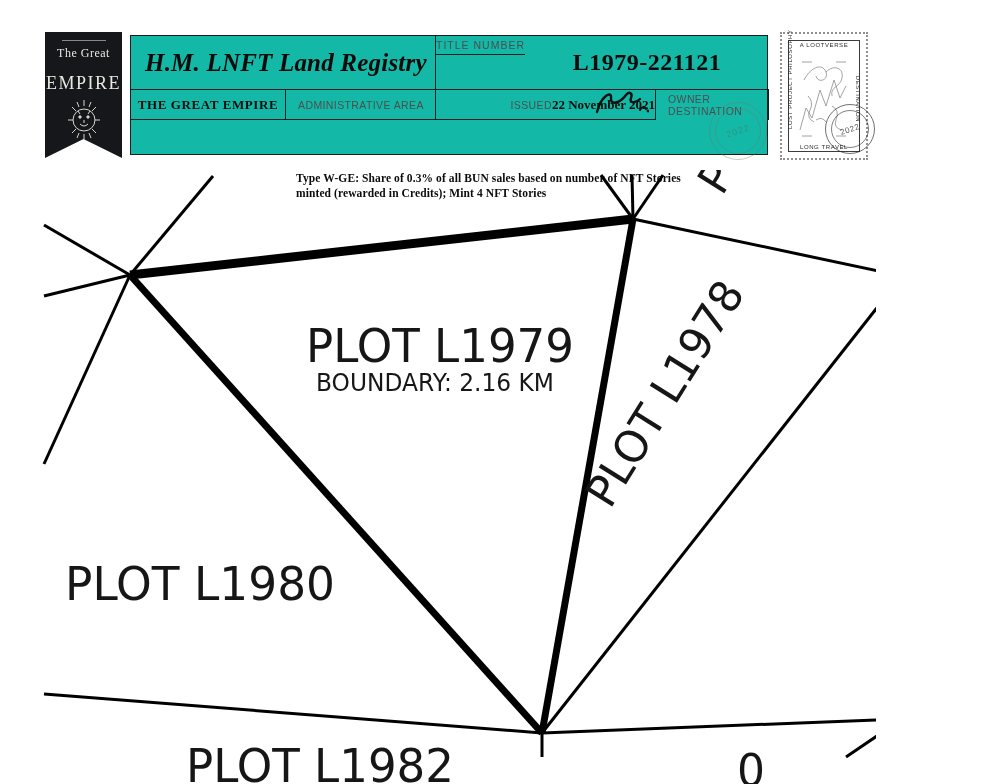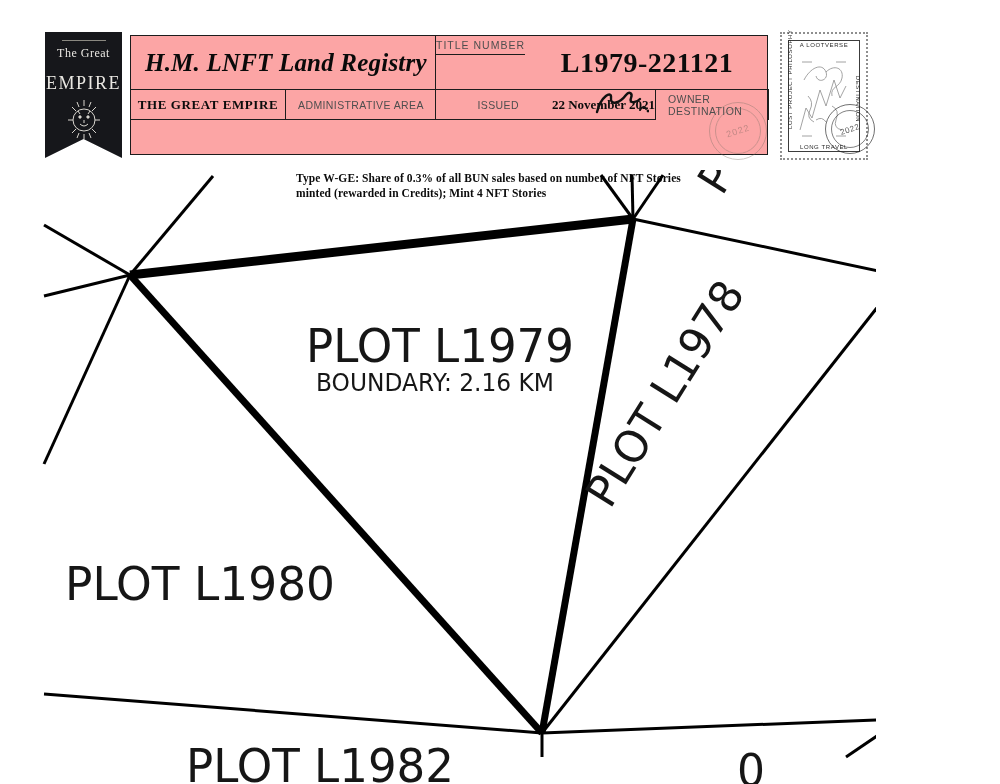--- a/index.html
+++ b/index.html
@@ -12,37 +12,37 @@
          display:flex;flex-direction:column;align-items:center;color:#e9e7e2;}
   .badge .orn{width:44px;height:1px;background:#8a8880;margin:8px auto 5px;}
   .badge .bline1{font-family:"Liberation Serif",serif;font-size:12px;letter-spacing:.5px;}
   .badge .bline2{font-family:"Liberation Serif",serif;font-size:18px;letter-spacing:1.5px;margin-top:12px;}
   .badge svg{margin-top:4px;}
 
   
   .cert-table{position:absolute;left:130px;top:35px;width:638px;height:120px;
               display:grid;grid-template-columns:155px 150px 220px 113px;
               grid-template-rows:54px 30px 36px;border:1.6px solid #1c1c1c;box-sizing:border-box;
-              background:#fca5a5;}
+              background:#14b8a6;}
   .cell{box-sizing:border-box;border-color:#1c1c1c;display:flex;align-items:center;}
   .bR{border-right:1.4px solid #1c1c1c;} .bB{border-bottom:1.4px solid #1c1c1c;}
   .lab{font-size:10.5px;color:#4e4e4e;letter-spacing:.4px;}
   .serifv{font-family:"Liberation Serif",serif;font-weight:bold;color:#0c0c0c;}
 
   .cell-title{grid-column:1/3;padding-left:14px;}
   .cell-title .t{font-family:"Liberation Serif",serif;font-style:italic;font-weight:bold;
                  font-size:25px;letter-spacing:.2px;color:#0a0a0a;}
   .cell-tn{grid-column:3/5;align-items:stretch;padding:0;}
   .tn-lab{height:18px;border-bottom:1px solid #1c1c1c;display:flex;align-items:center;justify-content:center;
           font-size:10.5px;color:#4e4e4e;letter-spacing:1px;}
-  .tn-val{flex:1;display:flex;align-items:center;justify-content:center;font-size:28px;letter-spacing:.5px;}
+  .tn-val{flex:1;display:flex;align-items:center;justify-content:center;font-size:24px;letter-spacing:.5px;}
 
   .cell-pad{padding-left:12px;}
   .cell-issued{position:relative;padding-left:10px;justify-content:flex-end;}
-  .cell-issued .dt{font-size:13px;margin-left:33px;}
+  .cell-issued .dt{font-size:13px;}
   .sig{position:absolute;right:6px;top:-8px;}
   .cell-scale{padding-left:10px;gap:8px;}
   .cell-scale .sv{font-size:12.5px;}
   .cell-owner-val{grid-column:2/5;align-items:flex-start;padding:3px 76px 0 10px;}
   .cell-owner-val .ov{font-size:11.5px;line-height:1.32;letter-spacing:.1px;margin-top:48px;}
   .cell-admin-val{justify-content:center;}
   .cell-admin-val .av{font-size:13px;letter-spacing:.6px;}
 
   
   .seal{position:absolute;left:709px;top:102px;width:56px;height:56px;border-radius:50%;

